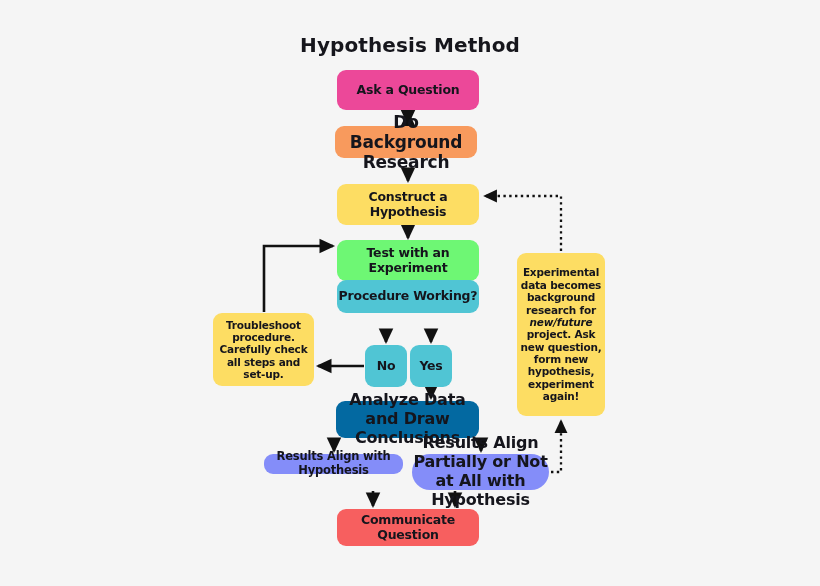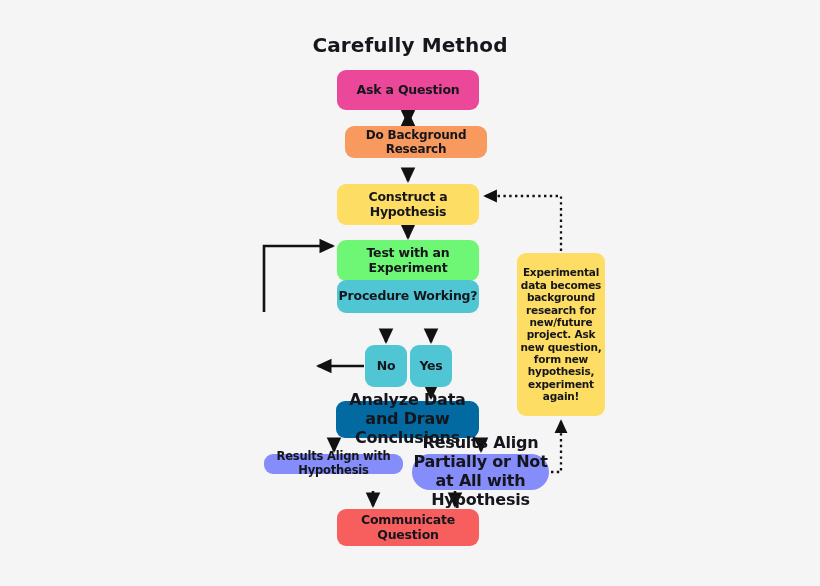--- a/index.html
+++ b/index.html
@@ -46,41 +46,41 @@
     top: 33px;
     width: 820px;
     text-align: center;
     font-size: 20px;
     font-weight: bold;
     color: #16161c;
     letter-spacing: 0.1px;
     z-index: 2;
   }
   .n-ask       { left: 337px; top: 70px;  width: 142px; height: 40px; background:#ec4899; font-size: 12.5px; }
-  .n-research  { left: 345px; top: 126px; width: 142px; height: 32px; background:#f89a5d; font-size: 12px; }
+  .n-research  { left: 335px; top: 126px; width: 142px; height: 32px; background:#f89a5d; font-size: 17px; }
   .n-hypo      { left: 337px; top: 184px; width: 142px; height: 41px; background:#fddd63; font-size: 12.5px; }
   .n-test      { left: 337px; top: 240px; width: 142px; height: 41px; background:#6ef774; font-size: 12.5px; }
   .n-proc      { left: 337px; top: 280px; width: 142px; height: 33px; background:#50c5d4; font-size: 12.5px; }
   .n-no        { left: 365px; top: 345px; width: 42px;  height: 42px; background:#50c5d4; font-size: 12.5px; }
   .n-yes       { left: 410px; top: 345px; width: 42px;  height: 42px; background:#50c5d4; font-size: 12.5px; }
   .n-trouble   { left: 213px; top: 313px; width: 101px; height: 73px; background:#fddd63; font-size: 10.5px; padding: 0 4px; }
   .n-analyze   { left: 336px; top: 401px; width: 143px; height: 37px; background:#0369a1; font-size: 16px; }
   .n-align     { left: 264px; top: 454px; width: 139px; height: 20px; background:#848df9; font-size: 11.5px; }
   .n-partial   { left: 412px; top: 454px; width: 137px; height: 36px; background:#848df9; font-size: 16px; border-radius: 18px; }
   .n-comm      { left: 337px; top: 509px; width: 142px; height: 37px; background:#f75f5f; font-size: 12.5px; }
   .n-exp       { left: 517px; top: 253px; width: 88px;  height: 163px; background:#fddd63; font-size: 10.5px; padding: 0 3px; }
   .n-exp .body { display: block; }
-  .ital { }
+  .ital { font-style: italic; }
 </style>
 </head>
 <body>
 
 <div id="stage">
 
-  <div class="title">Carefully Method</div>
+  <div class="title">Hypothesis Method</div>
 
   <svg id="wires" viewBox="0 0 820 586" xmlns="http://www.w3.org/2000/svg">
     <defs>
       <marker id="ah" markerWidth="7" markerHeight="7" refX="5.2" refY="3" orient="auto">
         <path d="M0,0.2 L6,3 L0,5.8 Z" fill="#111"></path>
       </marker>
       <marker id="ah2" markerWidth="7" markerHeight="7" refX="5.2" refY="3" orient="auto">
         <path d="M0,0.2 L6,3 L0,5.8 Z" fill="#111"></path>
       </marker>
       <marker id="ahStart" markerWidth="7" markerHeight="7" refX="5.2" refY="3" orient="auto-start-reverse">
@@ -170,20 +170,23 @@
   </div>
 
   <div class="node n-no">
     <span>No</span>
   </div>
 
   <div class="node n-yes">
     <span>Yes</span>
   </div>
 
+  <div class="node n-trouble">
+    <span>Troubleshoot procedure. Carefully check all steps and set-up.</span>
+  </div>
 
   <div class="node n-analyze">
     <span>Analyze Data and Draw Conclusions</span>
   </div>
 
   <div class="node n-align">
     <span>Results Align with Hypothesis</span>
   </div>
 
   <div class="node n-partial">

